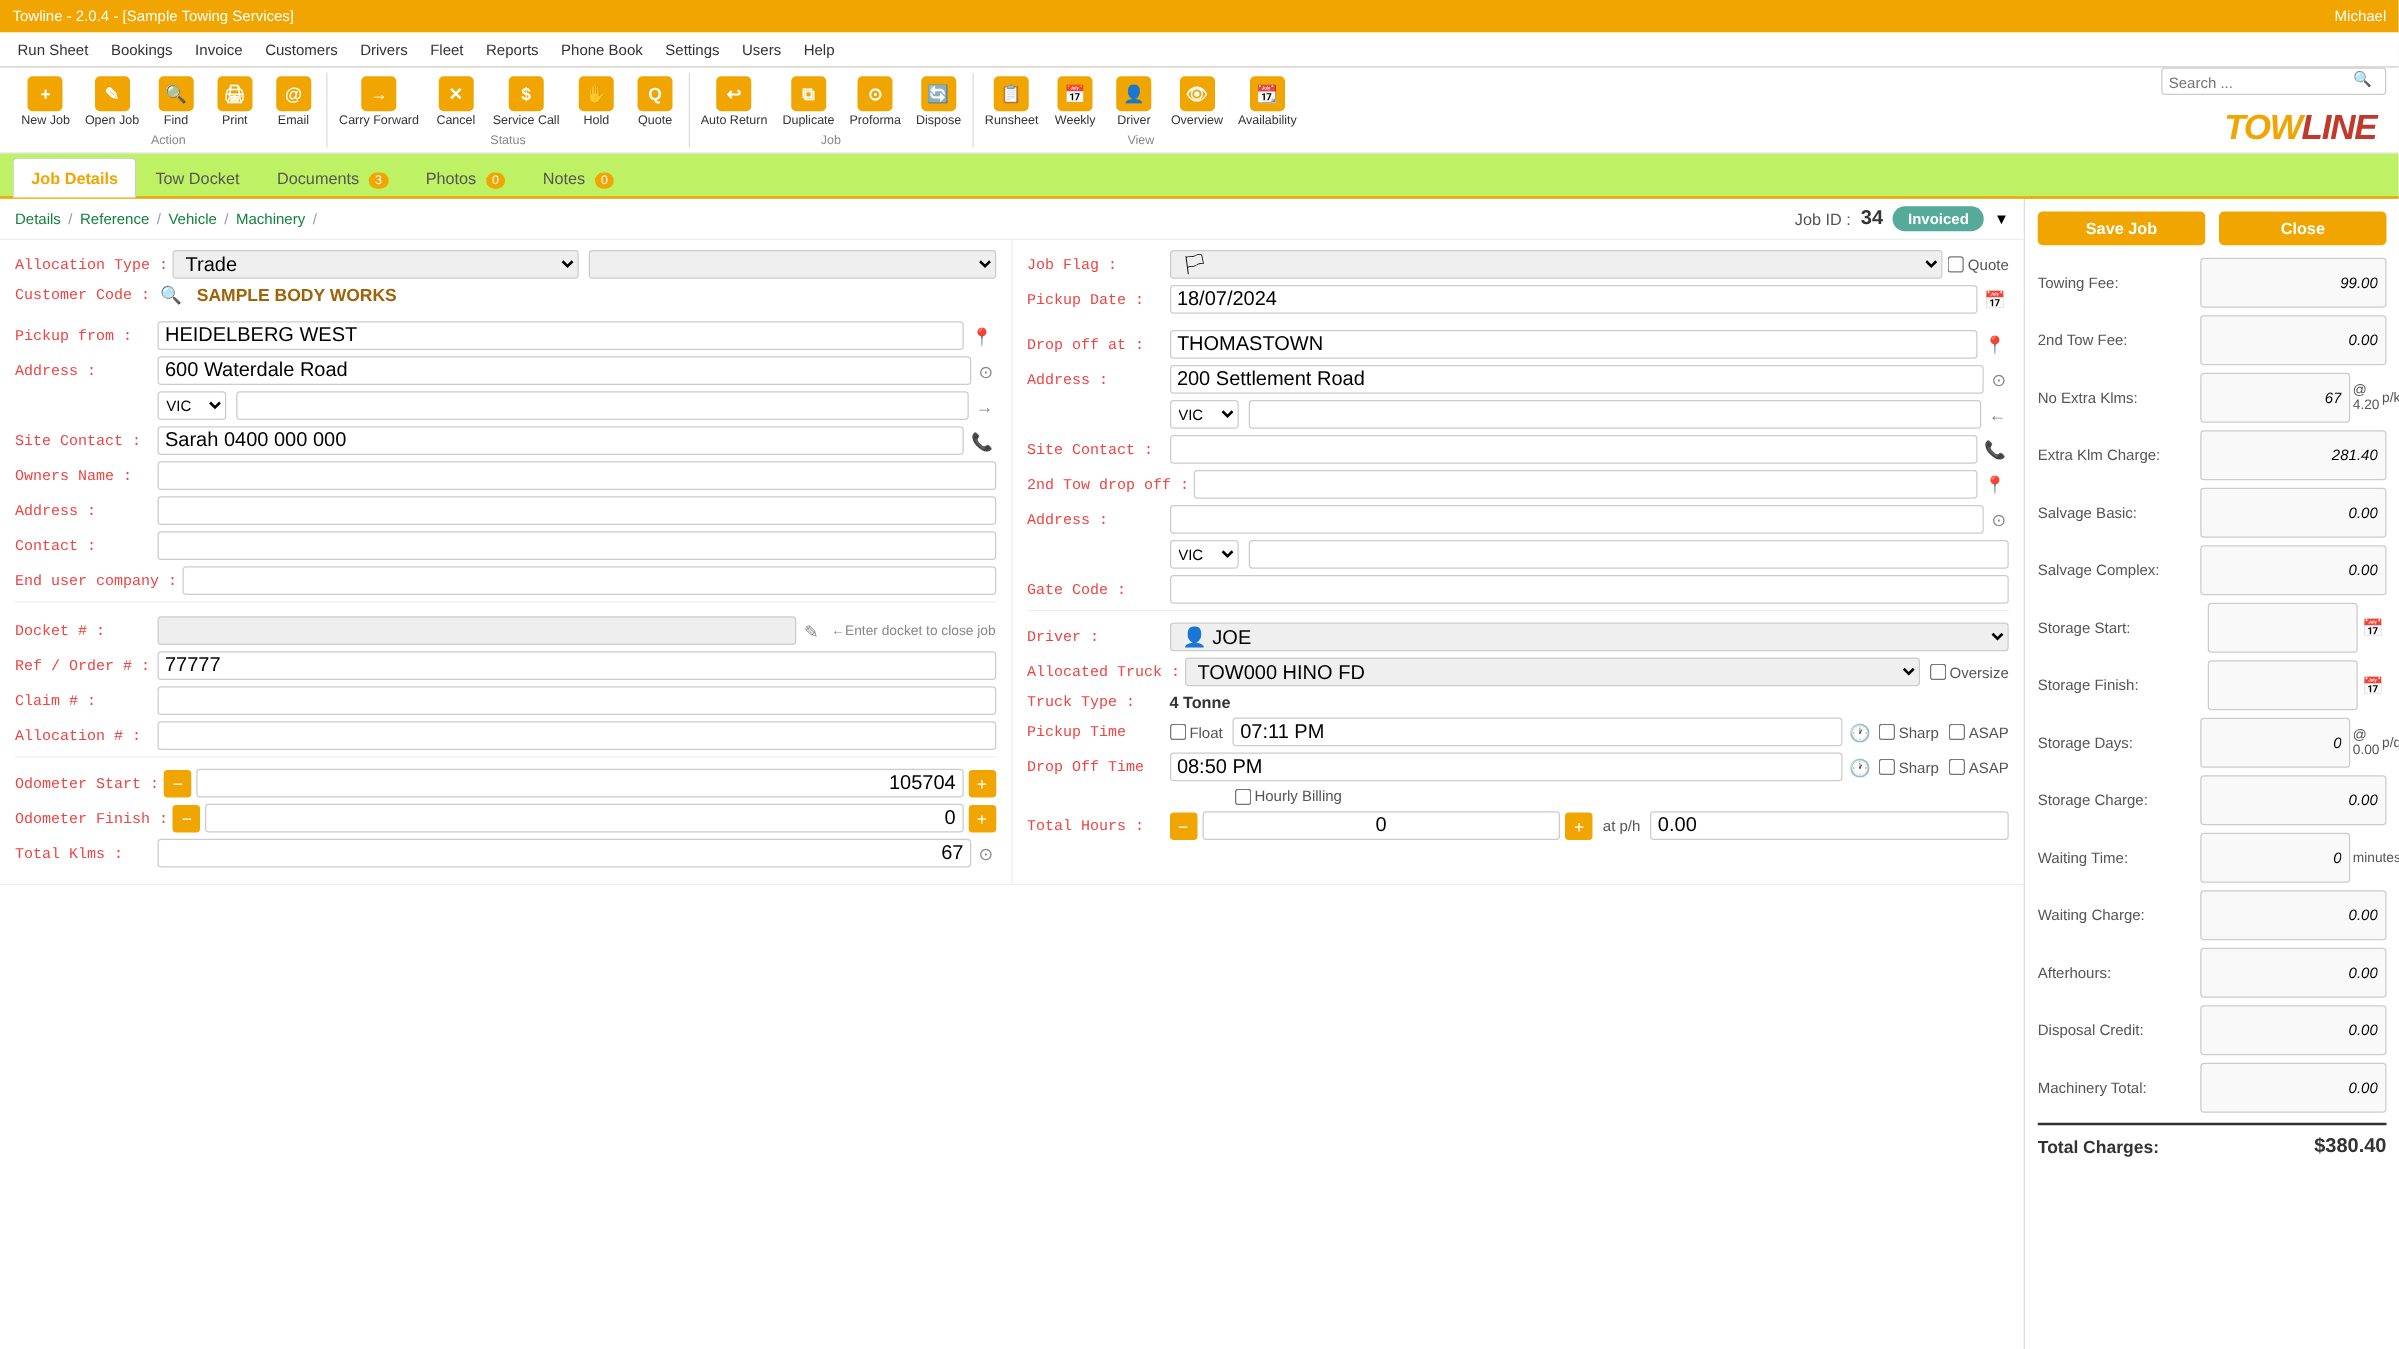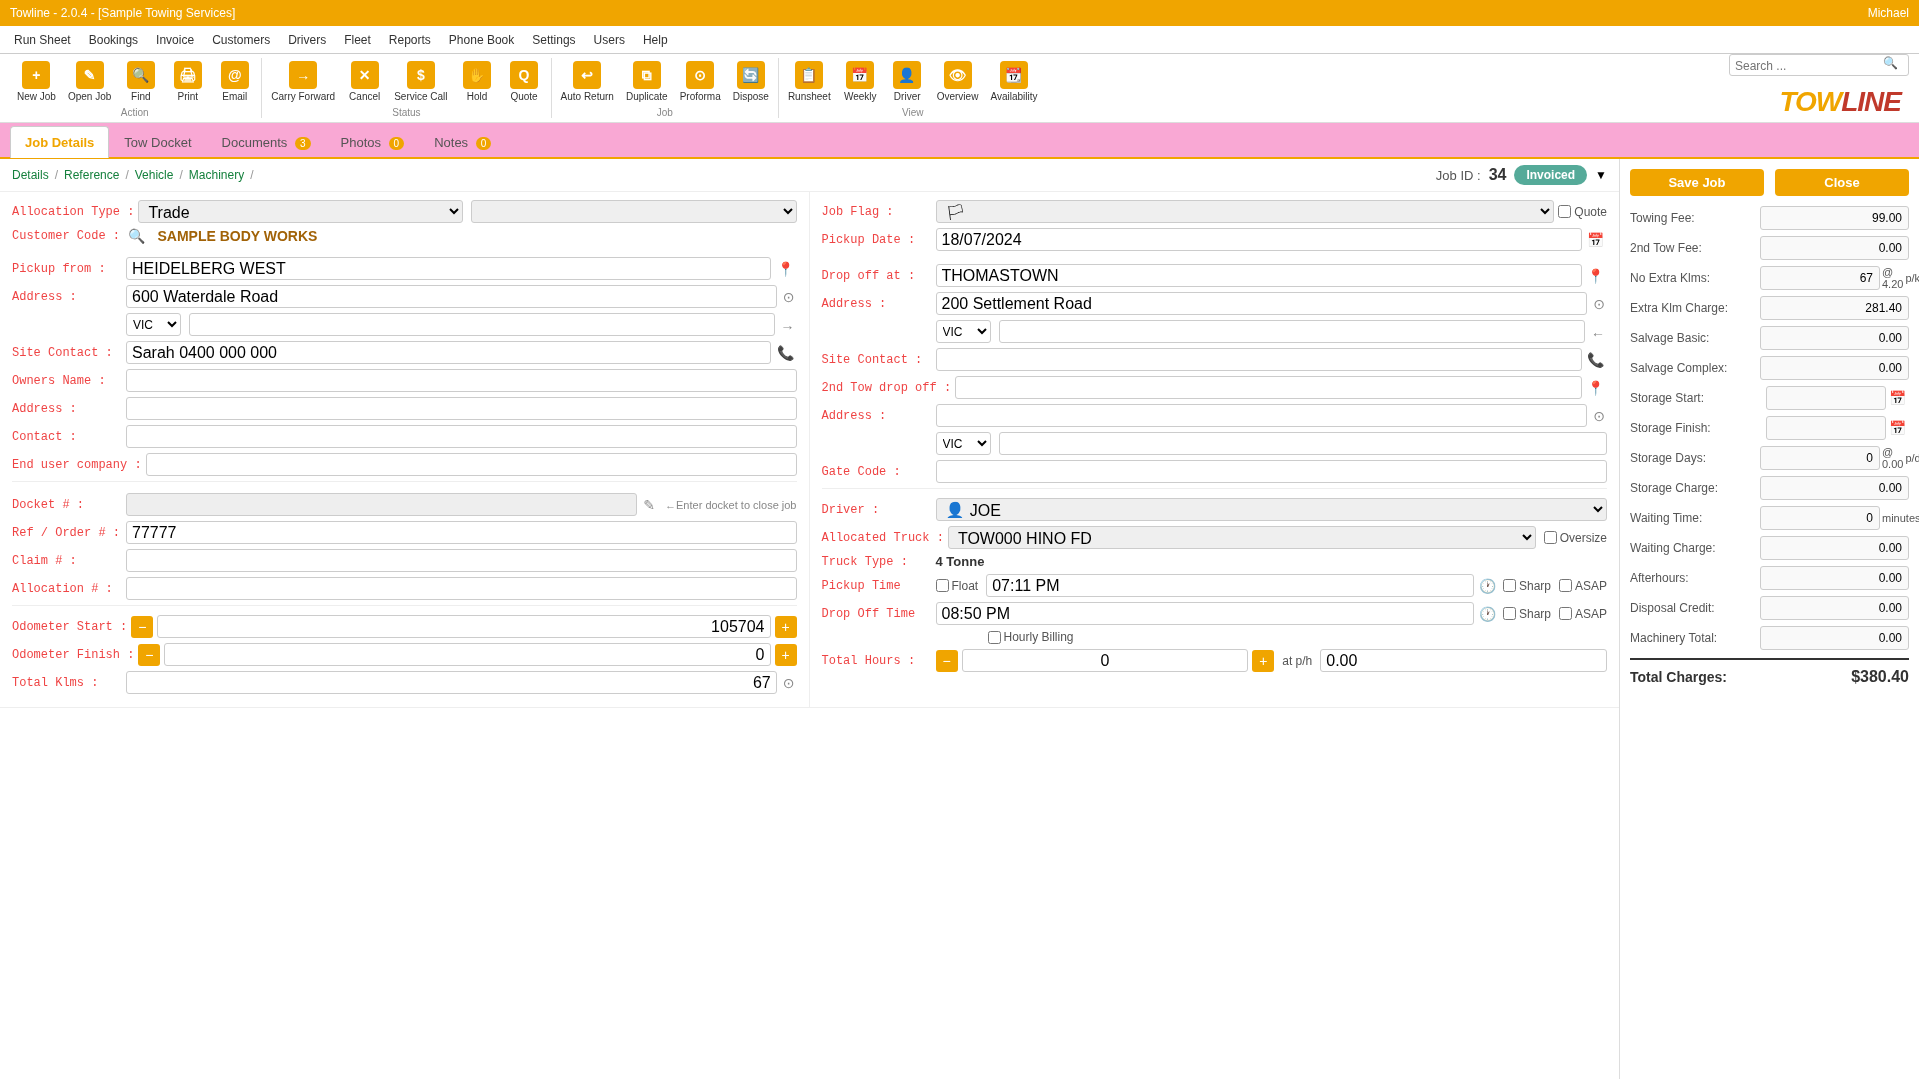--- a/index.html
+++ b/index.html
@@ -111,21 +111,21 @@
       font-size: 24px;
       font-weight: 900;
       color: #f0a500;
       letter-spacing: -1px;
       font-style: italic;
       padding-right: 10px;
     }
 
     
     #tabs {
-      background: #f9a8d4;
+      background: #bef264;
       border-bottom: 2px solid #f0a500;
       display: flex;
       align-items: center;
       padding: 0 10px;
       height: 36px;
     }
     .tab {
       padding: 8px 14px;
       cursor: pointer;
       font-size: 13px;
@@ -202,26 +202,27 @@
     .sidebar-row {
       display: flex;
       align-items: center;
       justify-content: space-between;
       margin-bottom: 6px;
     }
     .sidebar-label { font-size: 12px; color: #555; min-width: 130px; }
     .sidebar-value {
       border: 1px solid #ccc;
       border-radius: 3px;
-      padding: 3px 6px;
+      padding: 19px 6px;
       font-size: 12px;
       height: 24px;
       background: #f9f9f9;
       text-align: right;
       min-width: 120px;
+      font-style: italic;
     }
     .btn-save {
       background: #f0a500;
       color: white;
       border: none;
       border-radius: 4px;
       padding: 6px 16px;
       font-size: 13px;
       font-weight: bold;
       cursor: pointer;

